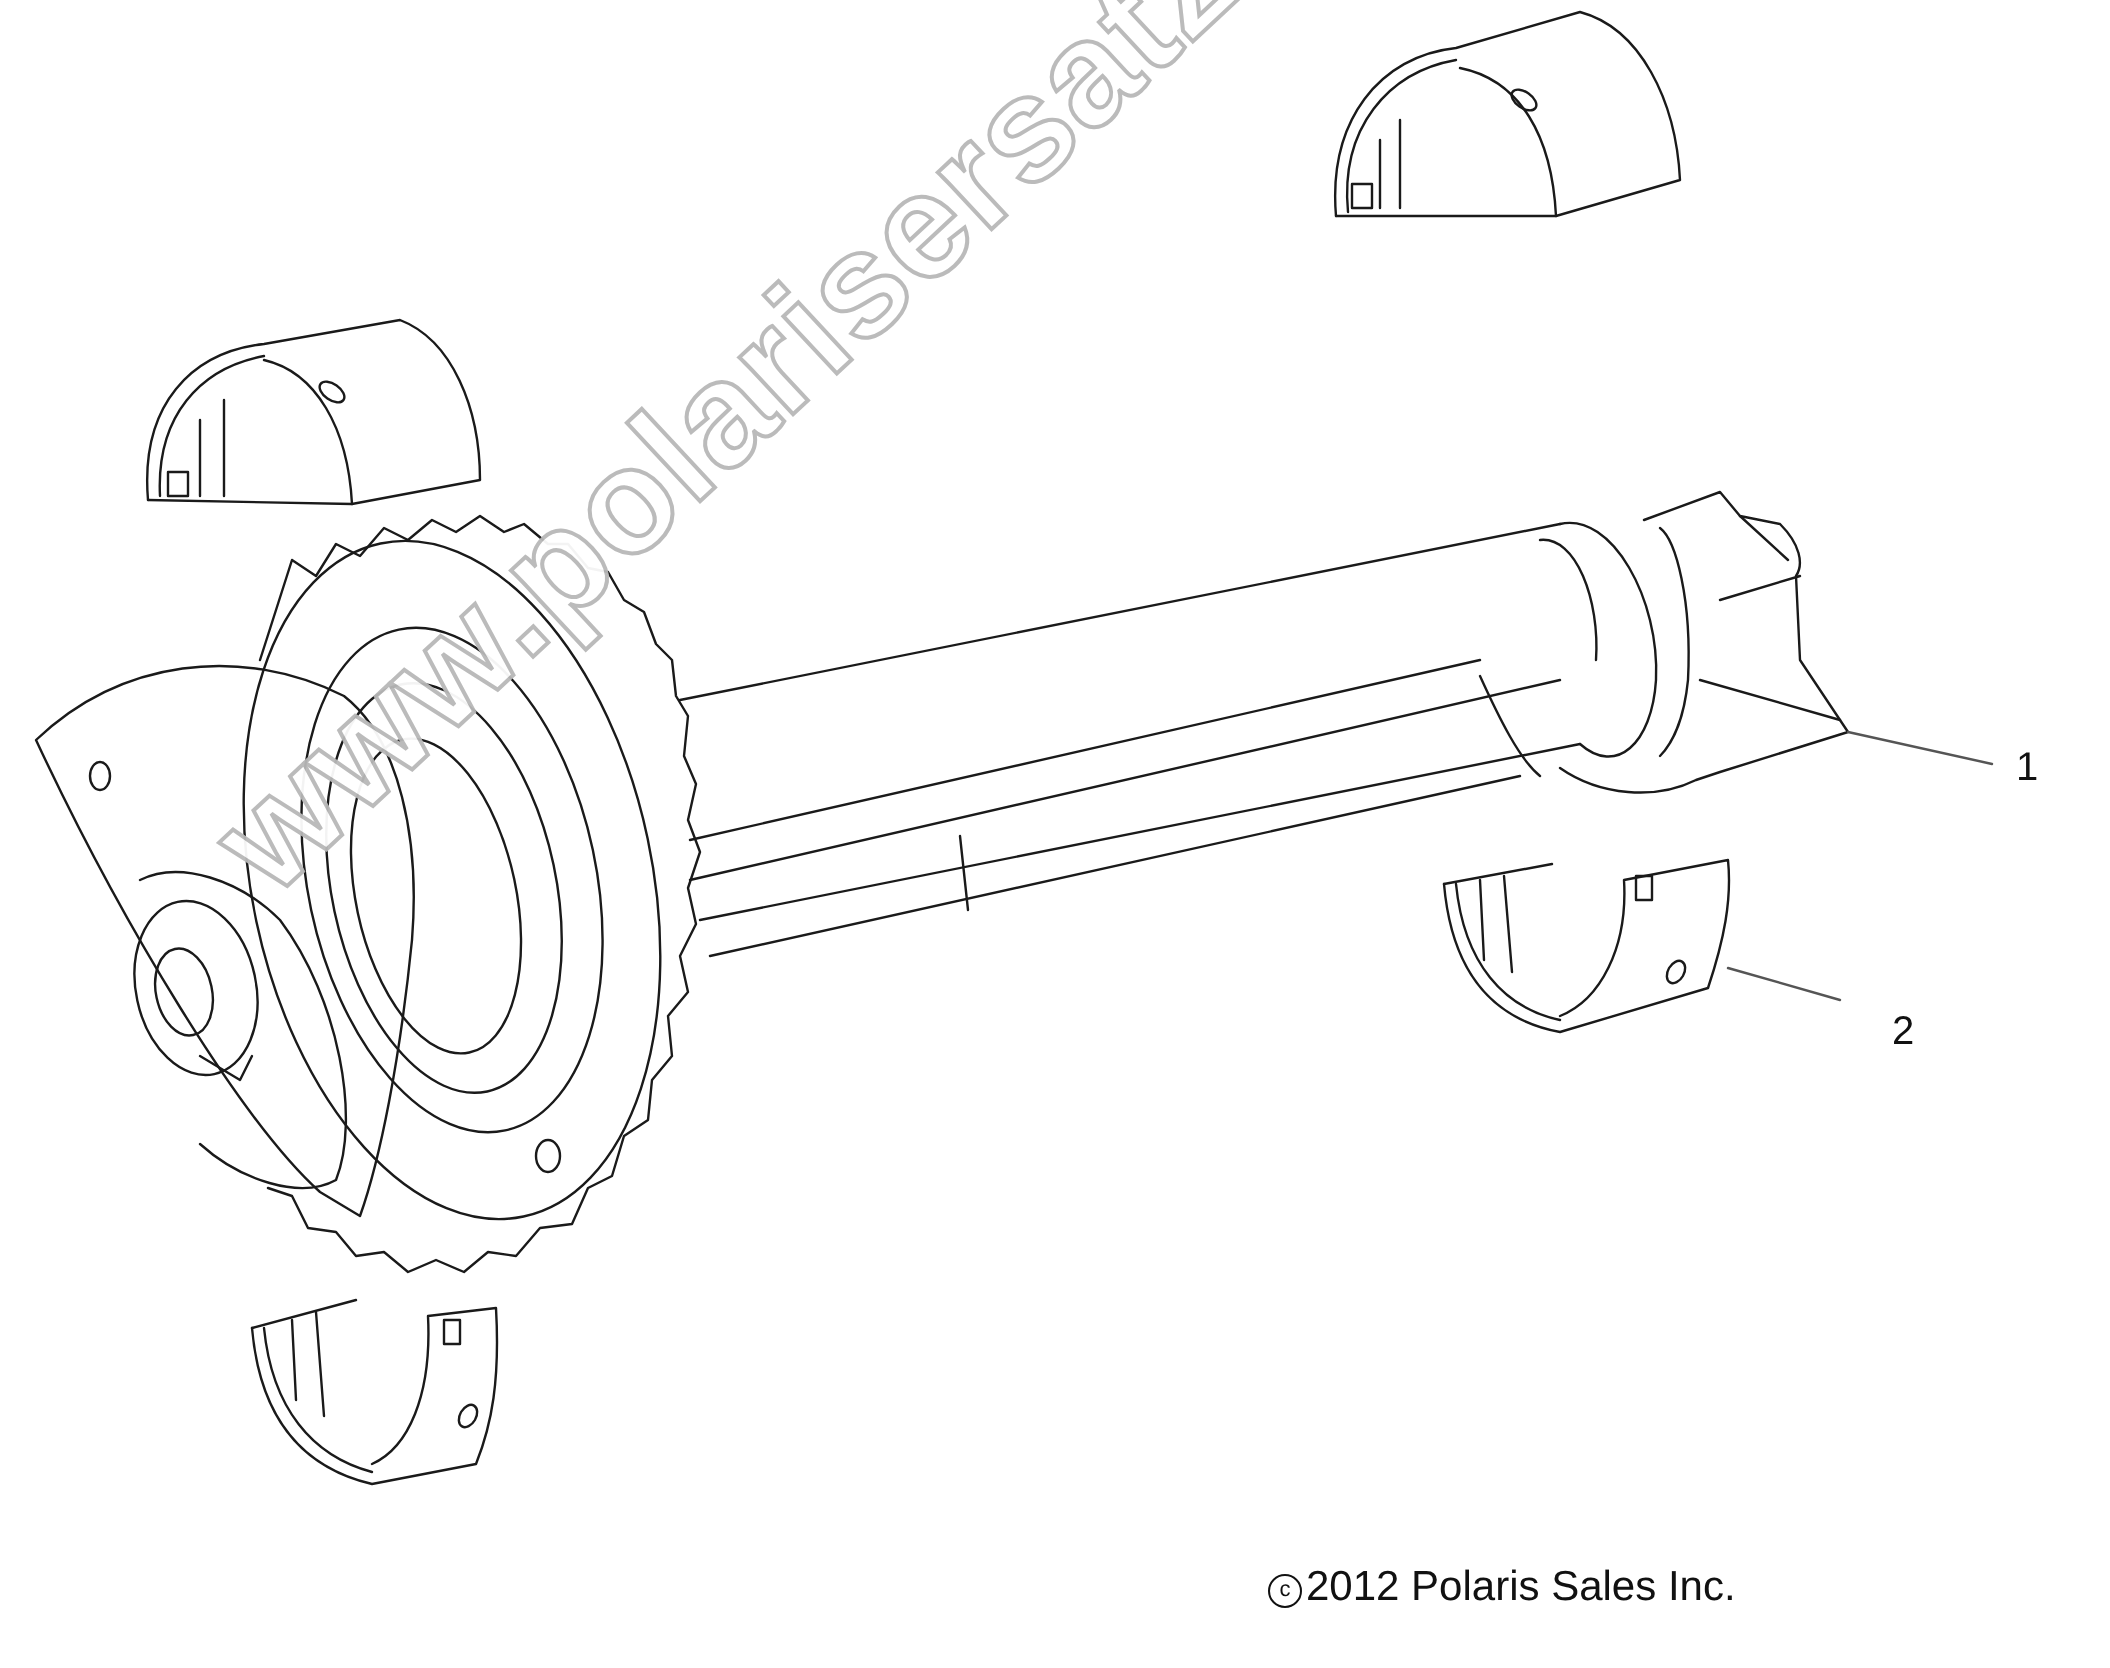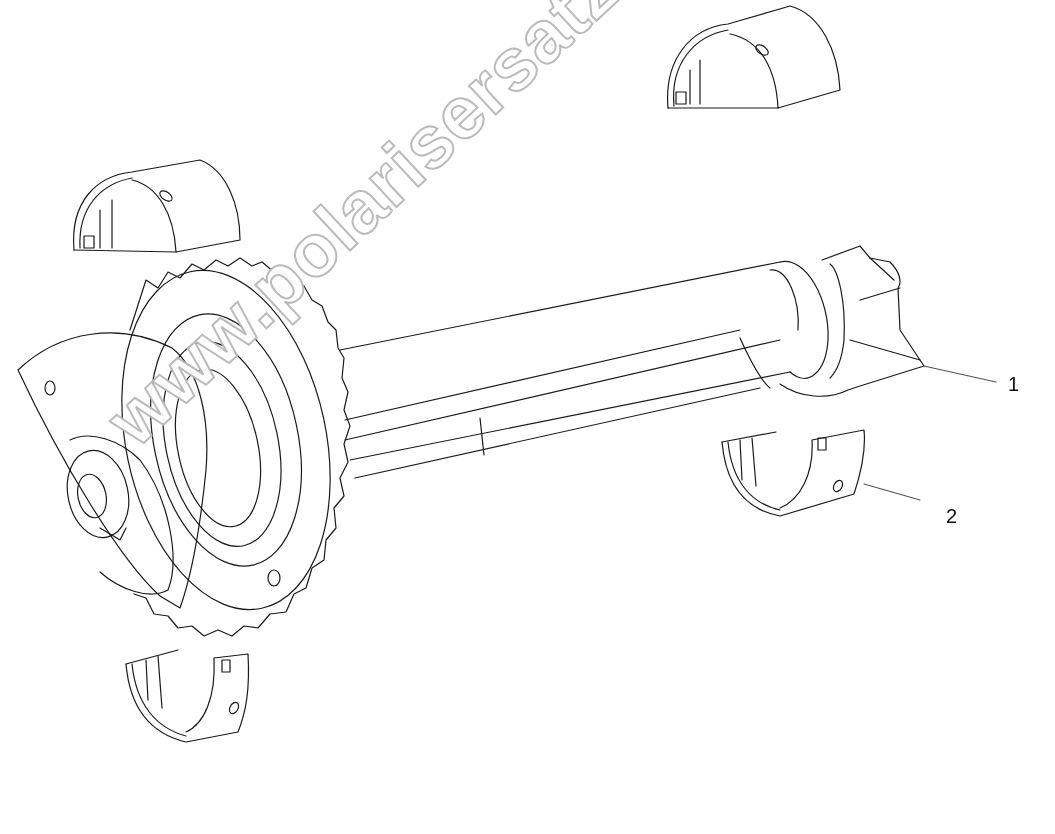--- a/index.html
+++ b/index.html
@@ -140,14 +140,17 @@
       <ellipse cx="92" cy="496" rx="14" ry="22" transform="rotate(-12 92 496)"></ellipse>
       <path d="M100,528 L120,540 L126,528"></path>
     </g>
   </svg>
 
   <div class="watermark">www.polarisersatzteile.de</div>
 
   <span class="callout-label" style="left:1008px; top:374px;">1</span>
   <span class="callout-label" style="left:946px; top:506px;">2</span>
 
+  <div class="copyright">
+    <span class="c-sym">c</span><span>2012 Polaris Sales Inc.</span>
+  </div>
 
 </div>
 
 </body></html>

